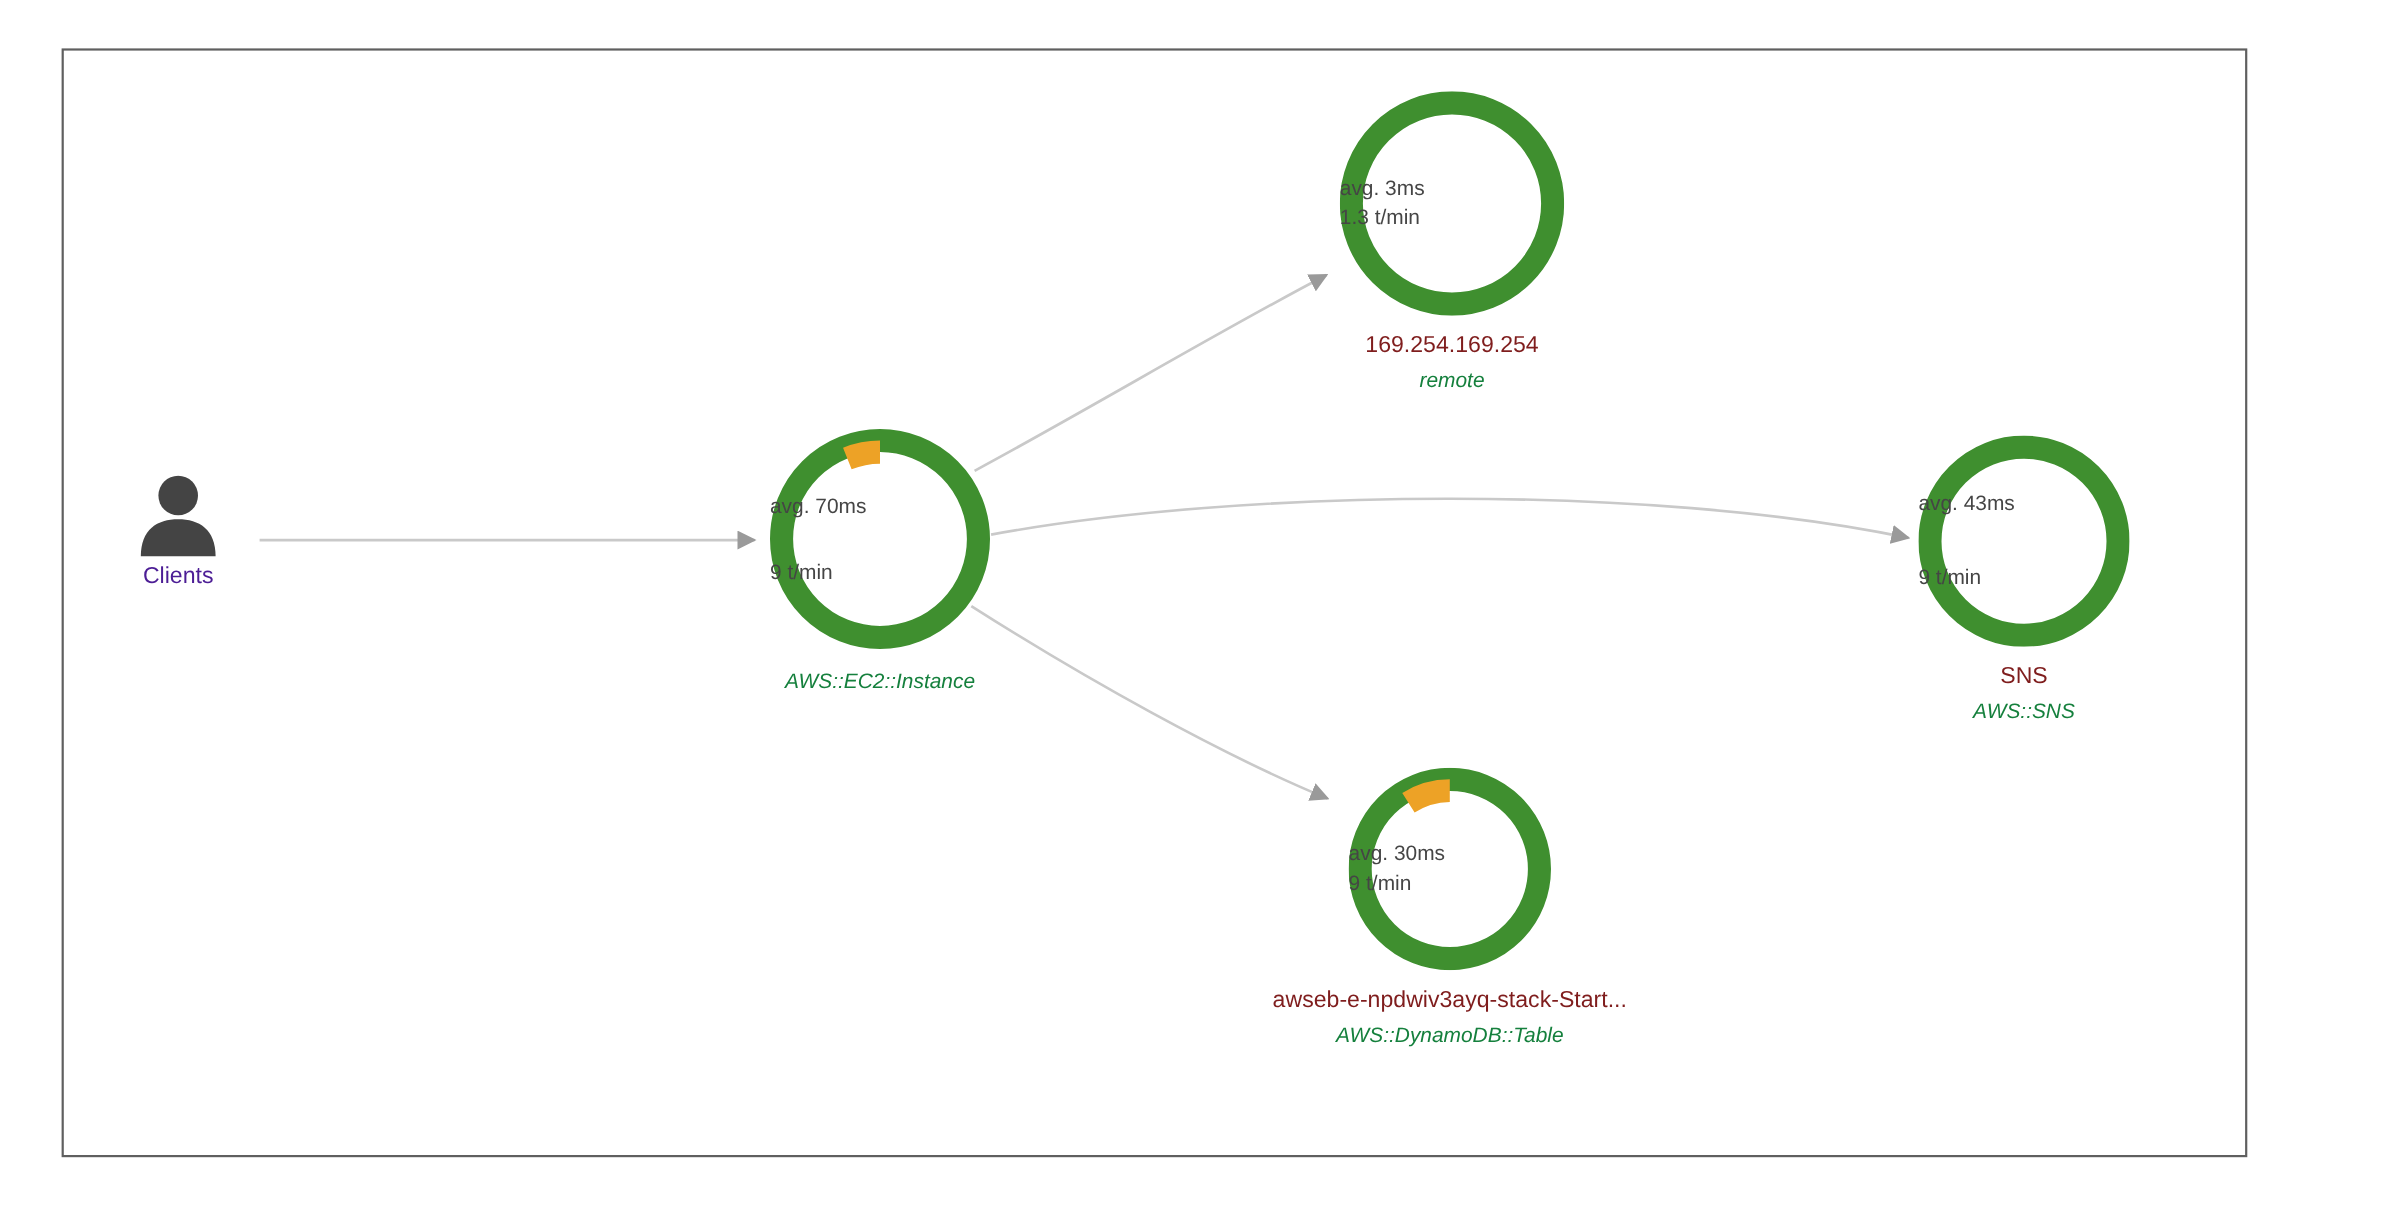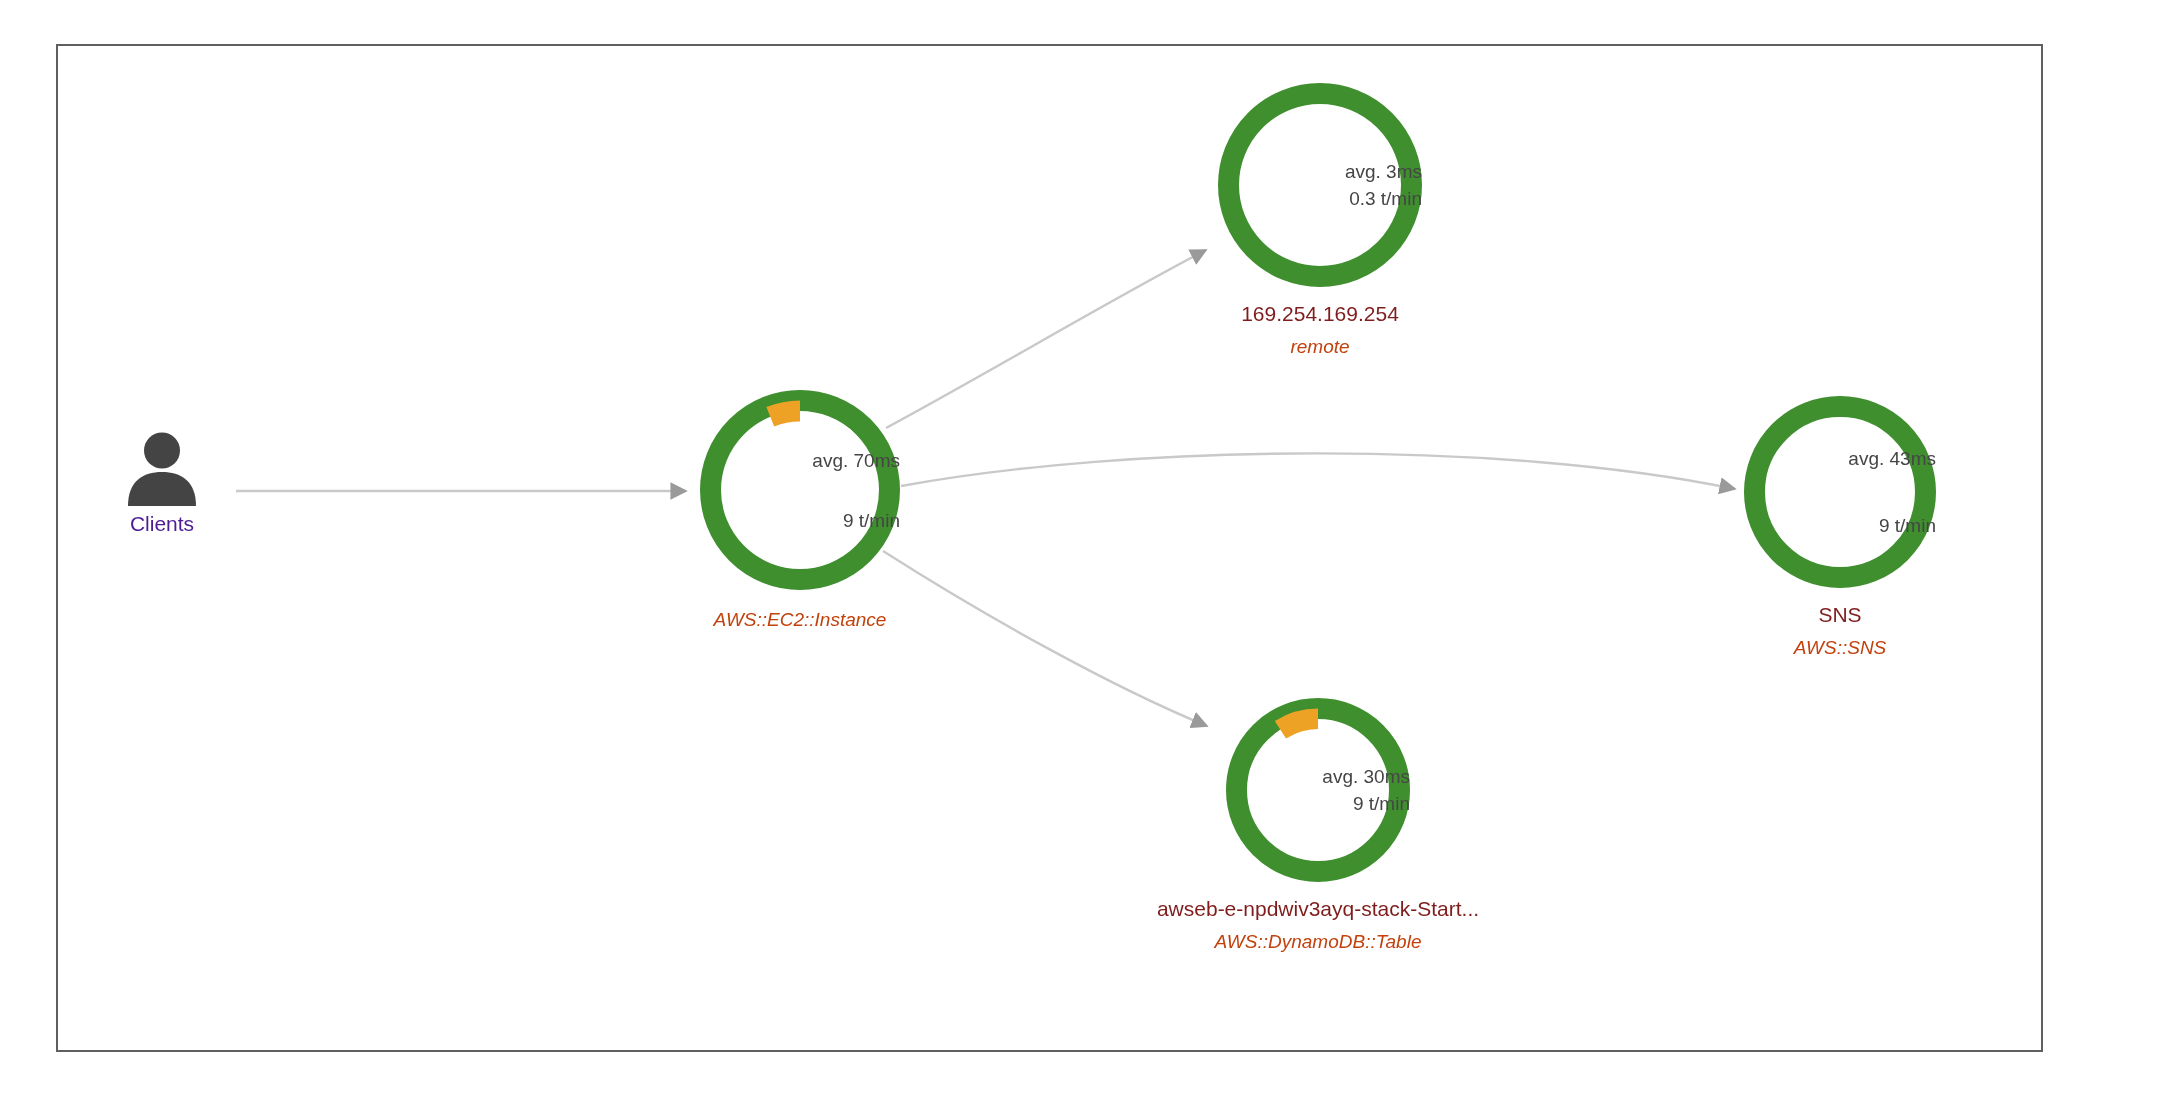--- a/index.html
+++ b/index.html
@@ -75,21 +75,21 @@
     left: 0;
     top: 0;
   }
   .node-metrics {
     position: absolute;
     left: 0;
     top: 0;
     width: 100%;
     display: flex;
     flex-direction: column;
-    align-items: flex-end;
+    align-items: flex-start;
     justify-content: center;
     pointer-events: none;
   }
   .metric-line {
     font-size: 19px;
     line-height: 27px;
     color: #454545;
     white-space: nowrap;
   }
   .node-caption {
@@ -101,21 +101,21 @@
   }
   .node-name {
     font-size: 21px;
     color: #7f1d1d;
     white-space: nowrap;
     line-height: 30px;
   }
   .node-type {
     font-size: 19px;
     font-style: italic;
-    color: #c2410c;
+    color: #15803d;
     white-space: nowrap;
     line-height: 30px;
     margin-top: 3px;
   }
 </style>
 </head>
 <body>
 
 <div id="service-map">
 
@@ -158,21 +158,21 @@
       <div class="node-type">AWS::EC2::Instance</div>
     </div>
   </div>
 
   <div class="node" style="left:1218px; top:83px; width:204px; height:204px;">
     <svg class="node-ring" width="204" height="204" viewBox="0 0 204 204" xmlns="http://www.w3.org/2000/svg">
       <circle cx="102" cy="102" r="91.5" fill="none" stroke="#3f8f2f" stroke-width="21"></circle>
     </svg>
     <div class="node-metrics" style="height:204px;">
       <span class="metric-line">avg. 3ms</span>
-      <span class="metric-line">0.3 t/min</span>
+      <span class="metric-line">1.3 t/min</span>
     </div>
     <div class="node-caption" style="top:216px;">
       <div class="node-name">169.254.169.254</div>
       <div class="node-type">remote</div>
     </div>
   </div>
 
   <div class="node" style="left:1744px; top:396px; width:192px; height:192px;">
     <svg class="node-ring" width="192" height="192" viewBox="0 0 192 192" xmlns="http://www.w3.org/2000/svg">
       <circle cx="96" cy="96" r="85.5" fill="none" stroke="#3f8f2f" stroke-width="21"></circle>

